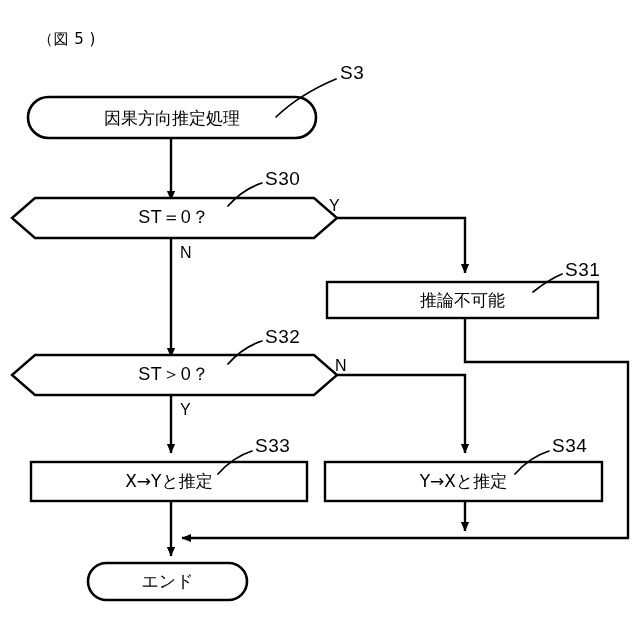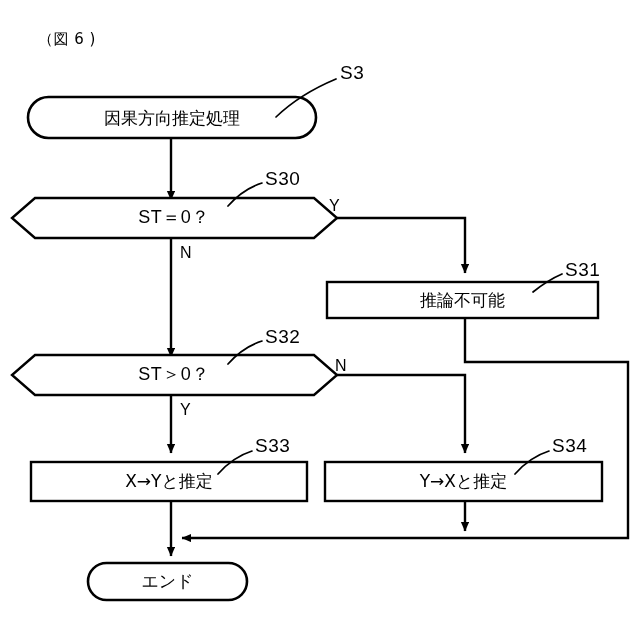--- a/index.html
+++ b/index.html
@@ -91,21 +91,21 @@
     fill: #000000;
     text-anchor: start;
     dominant-baseline: middle;
   }
 </style>
 </head>
 <body>
 
 <div id="figure-root">
 
-  <div class="fig-caption">（図 6 )</div>
+  <div class="fig-caption">（図 5 )</div>
 
   <svg class="flow" viewBox="0 0 640 640">
 
     <defs>
       <marker id="arrowhead" markerWidth="12" markerHeight="12" refX="9.2" refY="4.2" orient="auto" markerUnits="userSpaceOnUse">
         <path d="M0,0 L9.6,4.2 L0,8.4 z" fill="#000000"></path>
       </marker>
     </defs>
 
     <path class="conn" d="M171,137 L171,200" marker-end="url(#arrowhead)"></path>

